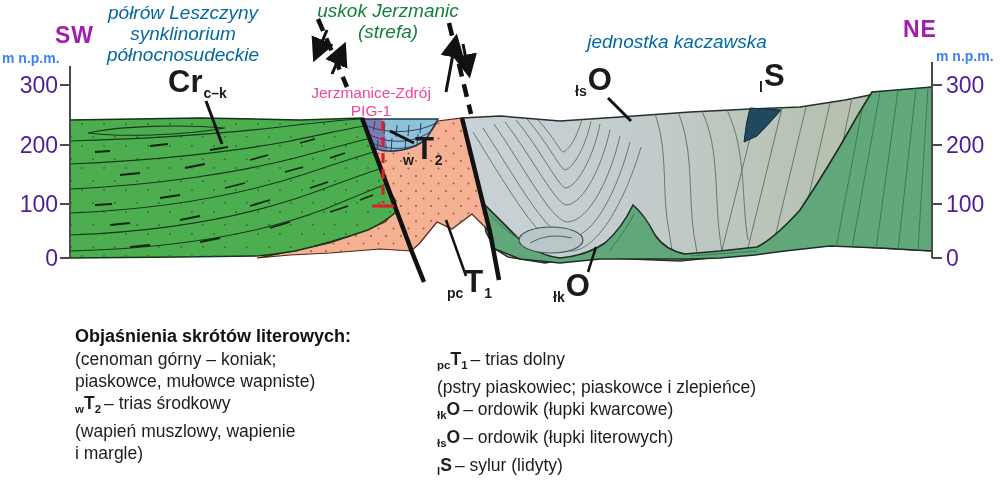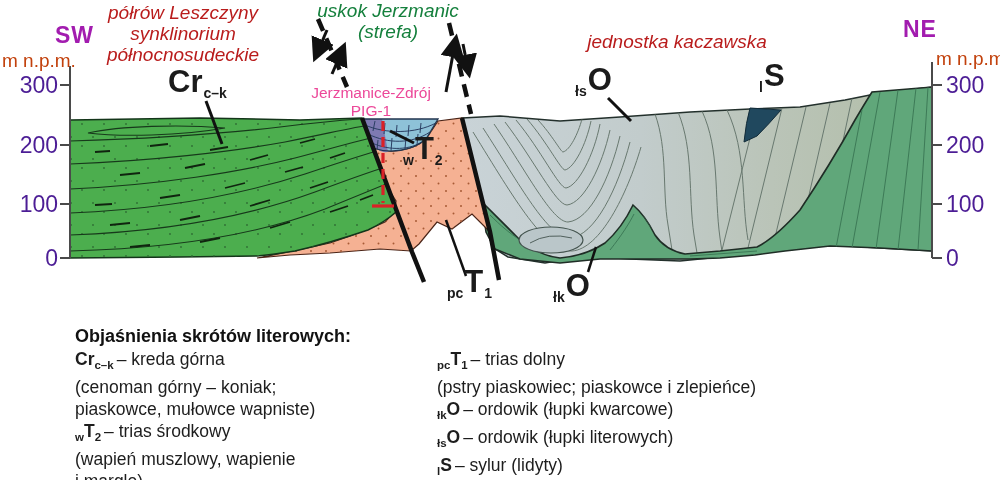--- a/index.html
+++ b/index.html
@@ -1,23 +1,23 @@
 <!DOCTYPE html>
 <html><head>
 <meta charset="utf-8">
 <style>
   html,body{margin:0;padding:0;background:#ffffff;}
   #stage{position:relative;width:1000px;height:480px;background:#fff;overflow:hidden;
          font-family:"Liberation Sans", sans-serif;color:#2b2b2b;}
   #stage svg{position:absolute;left:0;top:0;}
   .abs{position:absolute;white-space:nowrap;}
   .compass{font-weight:bold;font-size:23px;color:#a21caf;letter-spacing:1px;}
-  .region{font-style:italic;font-size:19px;color:#b91c1c;text-align:center;line-height:21px;}
+  .region{font-style:italic;font-size:19px;color:#0369a1;text-align:center;line-height:21px;}
   .region.dark{color:#15803d;}
-  .axisunit{font-weight:normal;font-size:19px;color:#c2410c;}
+  .axisunit{font-weight:bold;font-size:14px;color:#3b82f6;}
   .tick{font-size:23px;color:#4c1d95;width:44px;text-align:right;}
   .tick.right{text-align:left;}
   .unit{display:flex;align-items:flex-end;color:#1b1b1b;}
   .unit .sym{font-weight:bold;font-size:31px;line-height:28px;}
   .unit .sub{font-weight:bold;font-size:14px;line-height:12px;position:relative;top:3px;margin:0 1px;}
   .borehole-label{color:#ec4899;font-weight:normal;font-size:15.5px;text-align:center;line-height:17.5px;}
   .legend-row{font-size:17.5px;line-height:22px;color:#1d1d1d;}
   .legend-row .sym{font-weight:bold;}
   .legend-row .sub{font-weight:bold;font-size:11.5px;vertical-align:-4px;}
   .legend-row .rest{margin-left:3px;}
@@ -261,21 +261,20 @@
       <span class="sym">O</span>
   </div>
   <div class="abs unit" style="left:758px;top:62px;">
     <span class="sub">l</span>
       <span class="sym">S</span>
   </div>
 
   <div class="abs legend-title" style="left:75px;top:326px;">Objaśnienia skrótów literowych:</div>
 
   <div class="abs lcol" style="left:75px;top:348px;">
-    <div class="legend-row"><span class="sub"></span><span class="sym">Cr</span><span class="sub">c–k</span><span class="rest">– kreda górna</span></div>
     <div class="legend-row">(cenoman górny – koniak;</div>
     <div class="legend-row">piaskowce, mułowce wapniste)</div>
     <div class="legend-row"><span class="sub">w</span><span class="sym">T</span><span class="sub">2</span><span class="rest">– trias środkowy</span></div>
     <div class="legend-row">(wapień muszlowy, wapienie</div>
     <div class="legend-row">i margle)</div>
   </div>
 
   <div class="abs lcol" style="left:437px;top:348px;">
     <div class="legend-row"><span class="sub">pc</span><span class="sym">T</span><span class="sub">1</span><span class="rest">– trias dolny</span></div>
     <div class="legend-row">(pstry piaskowiec; piaskowce i zlepieńce)</div>

